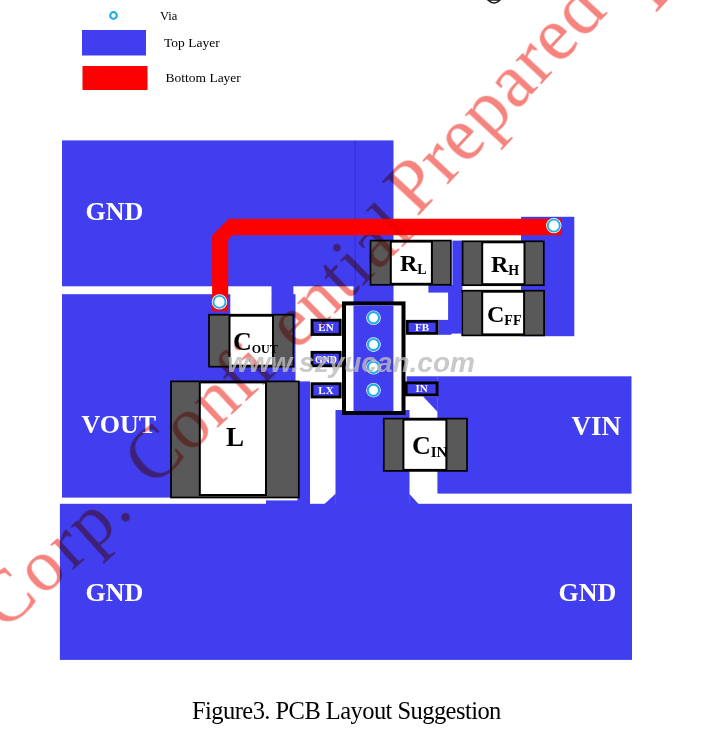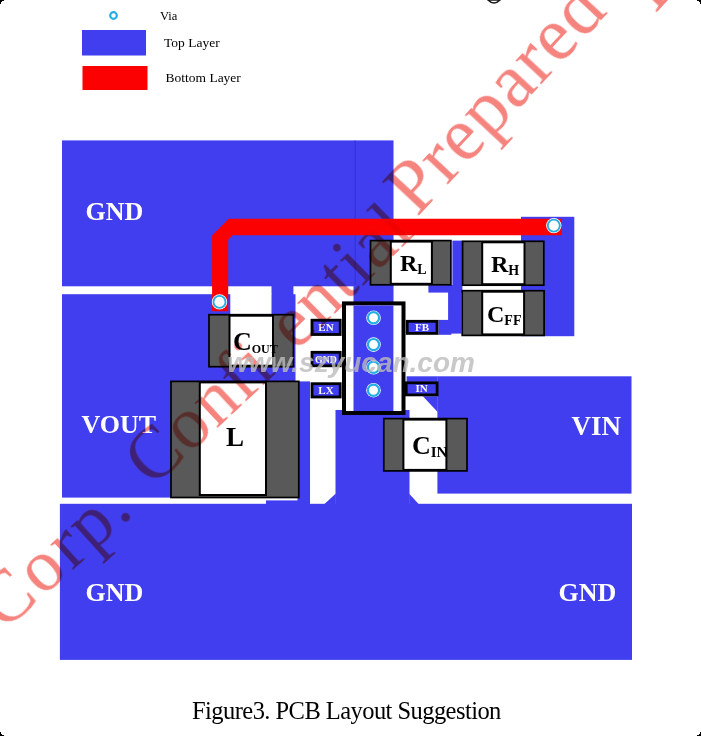--- a/index.html
+++ b/index.html
@@ -1,16 +1,16 @@
 <!DOCTYPE html>
 <html><head>
 <meta charset="utf-8">
 <style>
   html,body{margin:0;padding:0;background:#fff;}
-  #page{position:relative;width:701px;height:736px;overflow:hidden;background:#fff;border-radius:8px;}
+  #page{position:relative;width:701px;height:736px;overflow:hidden;background:#fff;}
   svg{display:block;}
   text{font-family:"Liberation Serif", serif;}
 </style>
 </head>
 <body>
 <div id="page">
 <svg width="701" height="736" viewBox="0 0 701 736" style="isolation:isolate">
 
 <rect x="0" y="0" width="701" height="736" fill="#ffffff"></rect>
 

